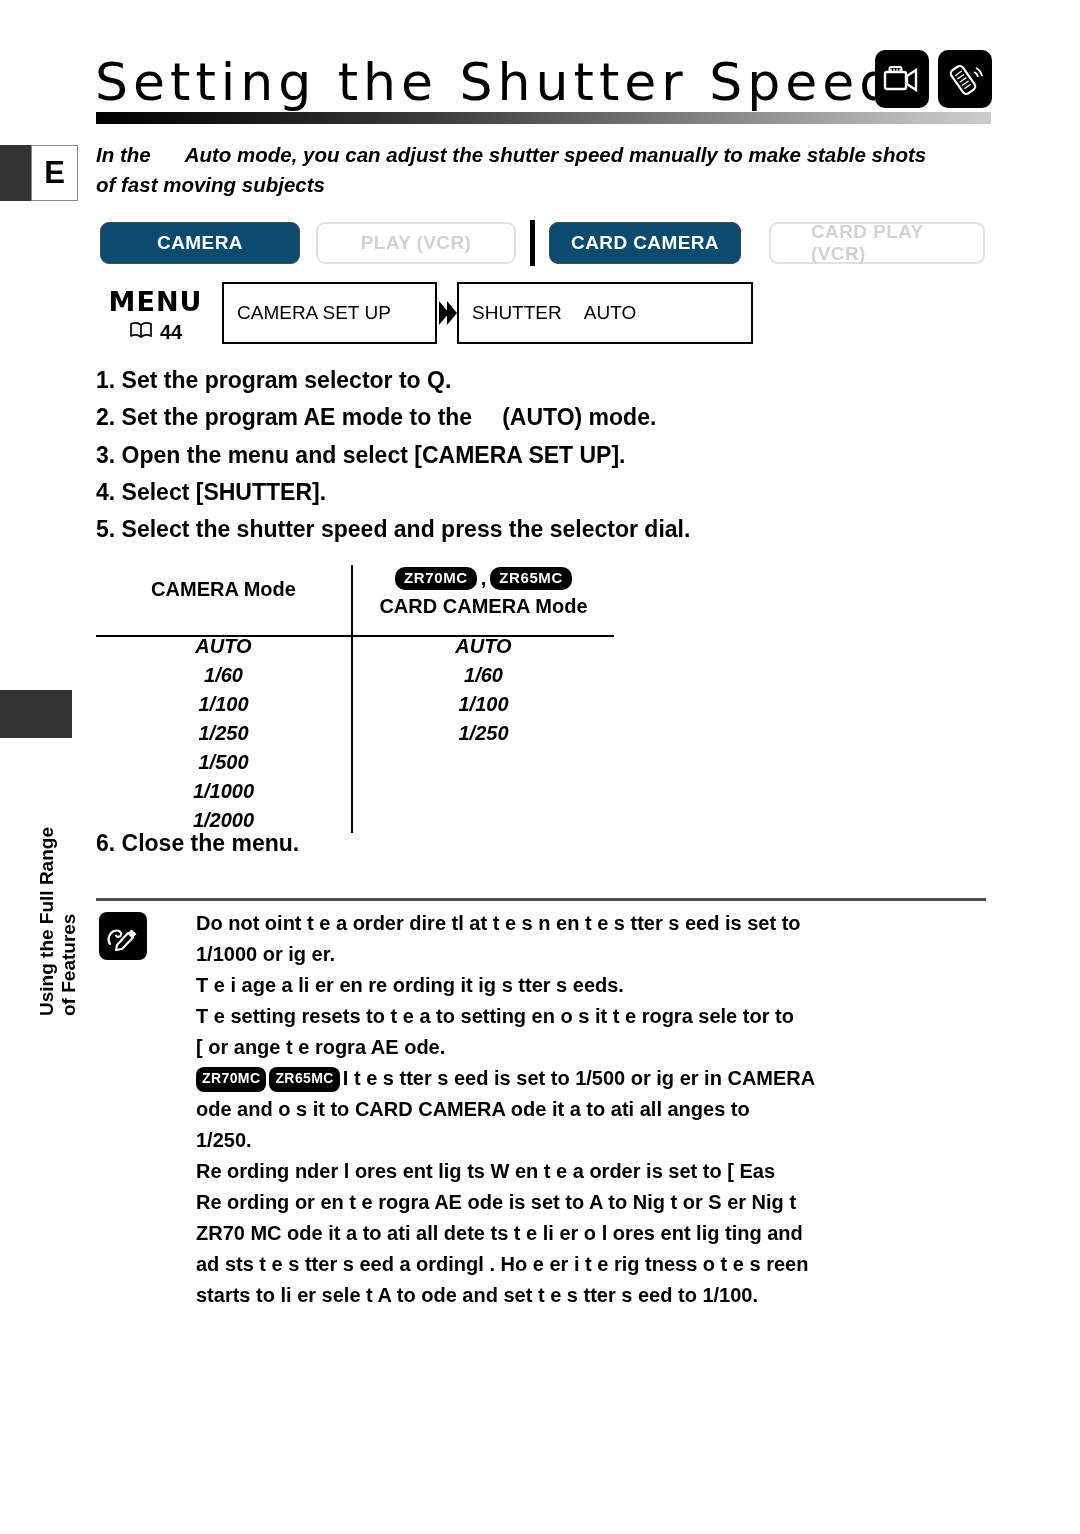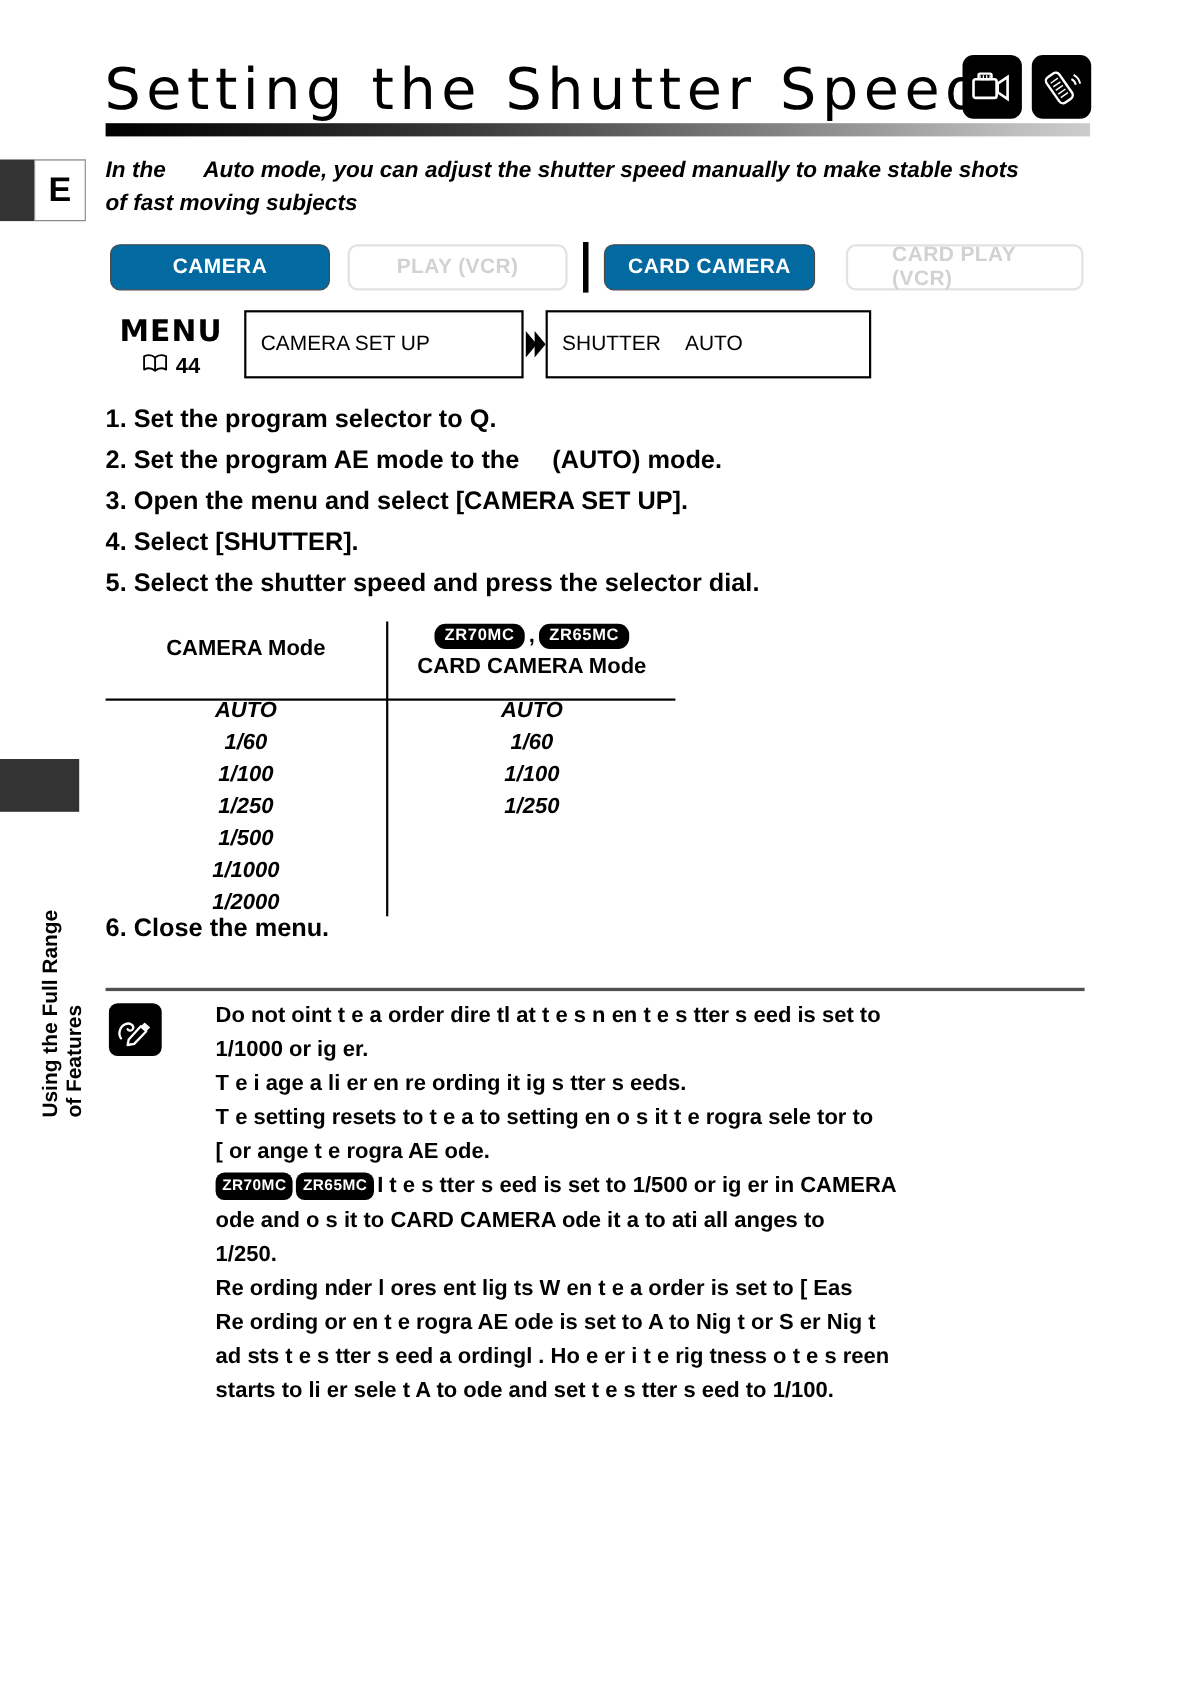--- a/index.html
+++ b/index.html
@@ -136,21 +136,21 @@
     display: flex;
     align-items: center;
     justify-content: center;
     font-size: 19px;
     font-weight: bold;
     letter-spacing: 0.4px;
     box-sizing: border-box;
     padding: 0 16px;
   }
   .mode-btn.on {
-    background: #0369a1;
+    background: #0c4a6e;
     color: #ffffff;
     border: 1px solid #4a4a4a;
   }
   .mode-btn.off {
     background: #ffffff;
     color: #d2d2d2;
     border: 2px solid #e2e2e2;
   }
   .mode-sep {
     width: 5px;
@@ -196,21 +196,21 @@
   .menu-box {
     height: 62px;
     border: 2px solid #000;
     box-sizing: border-box;
     display: flex;
     align-items: center;
     padding-left: 13px;
     font-size: 19px;
     background: #fff;
   }
-  .menu-box.b1 { width: 254px; }
+  .menu-box.b1 { width: 215px; }
   .menu-box.b2 { width: 296px; }
   .menu-arrow {
     width: 22px;
     display: flex;
     align-items: center;
     justify-content: center;
     margin: 0 -1px;
   }
   .mi-gap { display: inline-block; width: 22px; }
 
@@ -512,16 +512,17 @@
   <p>
     <span class="nline">
       <span class="ibadge">ZR70MC</span><span class="ibadge">ZR65MC</span><span>I  t e s   tter s eed is set to 1/500 or  ig er in CAMERA</span>
     </span>
     <span class="nline"> ode and  o s it   to CARD CAMERA   ode it a to  ati all   anges to</span>
     <span class="nline">1/250.</span>
   </p>
   <p>
     <span class="nline">Re ording  nder  l ores ent lig ts W en t e a   order is set to [    Eas</span>
     <span class="nline">Re ording  or   en t e  rogra  AE  ode is set to A to Nig t or S  er Nig t</span>
+    <span class="nline"> ZR70 MC   ode it a to  ati all  dete ts t e  li  er o  l ores ent lig ting and</span>
     <span class="nline">ad  sts t e s  tter s eed a  ordingl . Ho e er i  t e  rig tness o  t e s reen</span>
     <span class="nline">starts to  li  er sele t A to   ode and set t e s  tter s eed to 1/100.</span>
   </p>
 </div>
 
 </body></html>

